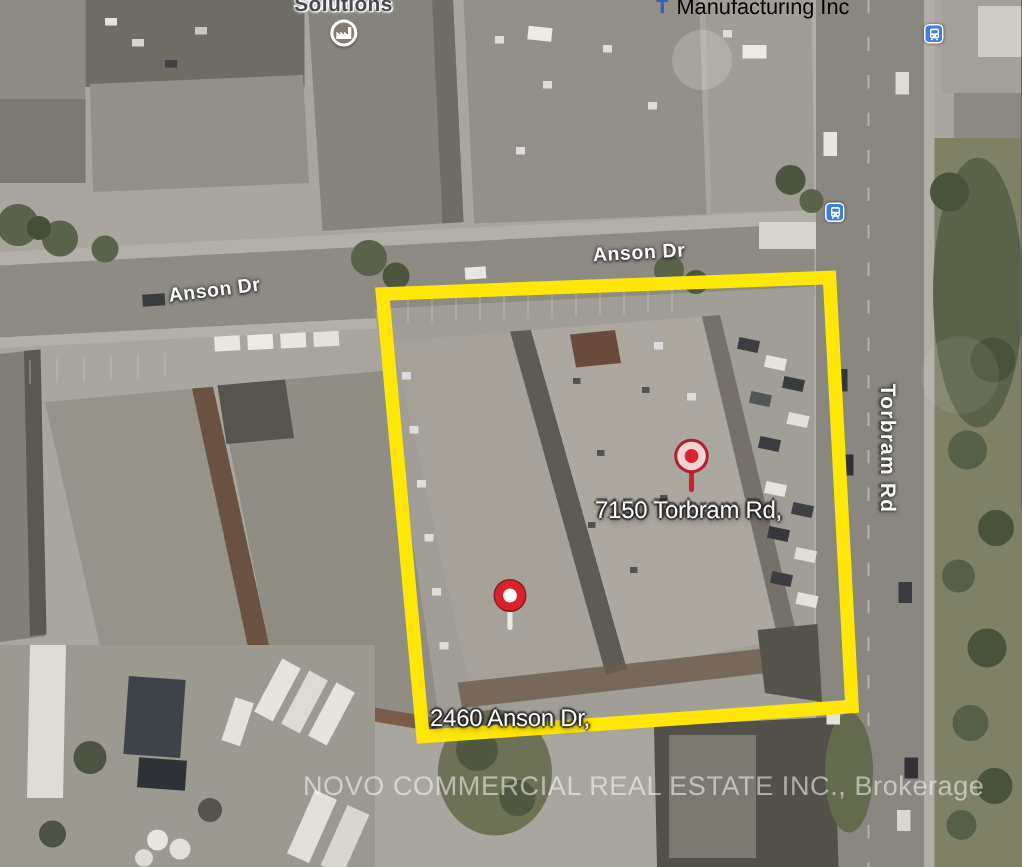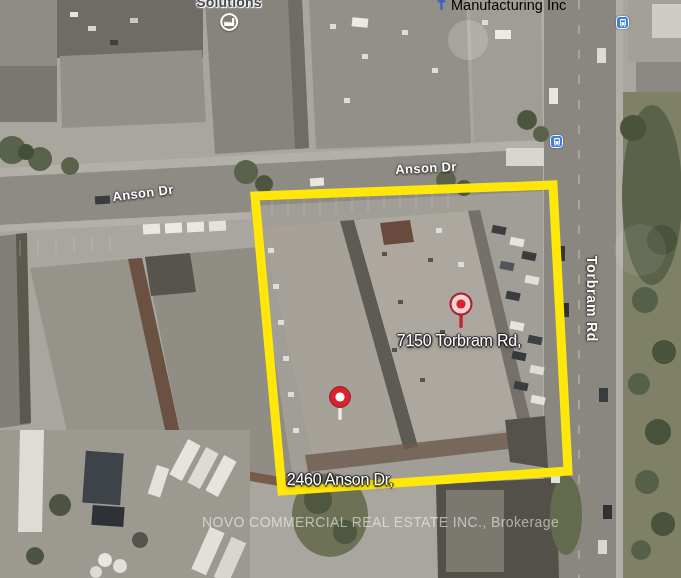--- a/index.html
+++ b/index.html
@@ -34,21 +34,21 @@
   }
   .marker{position:absolute;display:block;}
   .pin-label{
     position:absolute;transform:translateX(-50%);text-align:center;
     color:#fff;font-weight:normal;font-size:16px;line-height:19.5px;letter-spacing:-.2px;white-space:nowrap;
     text-shadow:-1.5px 0 1px rgba(33,33,33,.9),1.5px 0 1px rgba(33,33,33,.9),
                 0 -1.5px 1px rgba(33,33,33,.9),0 1.5px 1px rgba(33,33,33,.9),0 2px 4px rgba(0,0,0,.55);
   }
   .watermark{
     position:absolute;left:202px;top:514px;
-    color:rgba(252,252,250,.55);font-size:14px;letter-spacing:.4px;white-space:nowrap;
+    color:rgba(252,252,250,.55);font-size:18px;letter-spacing:.4px;white-space:nowrap;
   }
 </style>
 </head>
 <body>
 
 <div class="stage">
 
   <svg class="scene" width="681" height="578" viewBox="0 0 681 578">
     <rect width="681" height="578" fill="#a9a69f"></rect>
 

